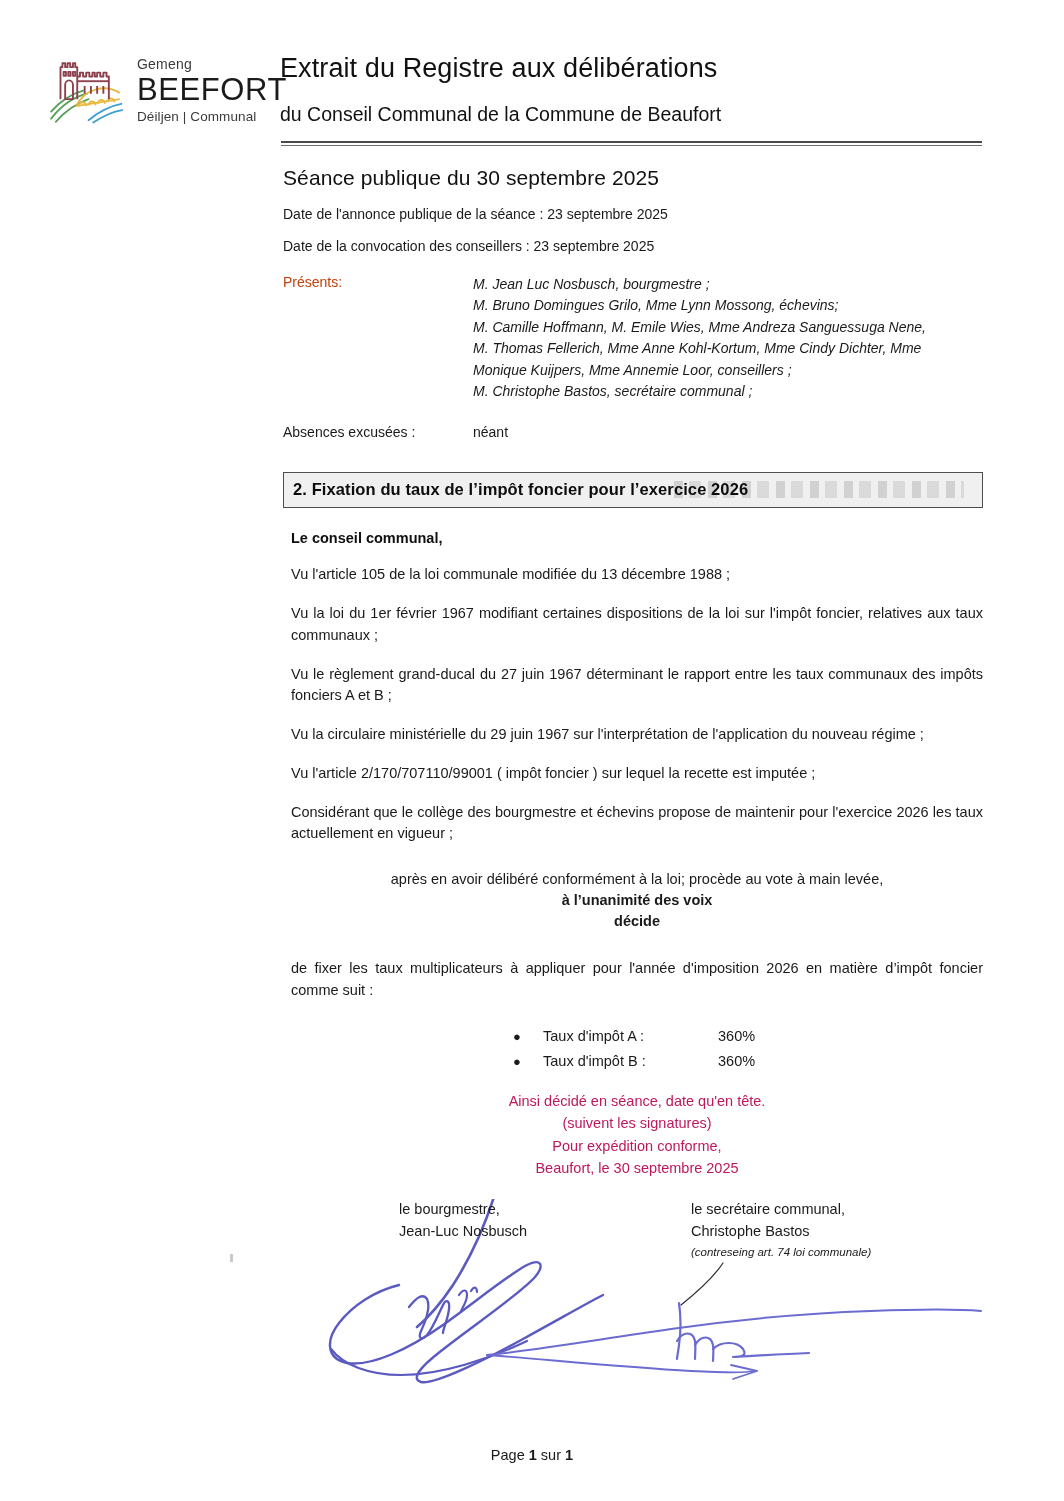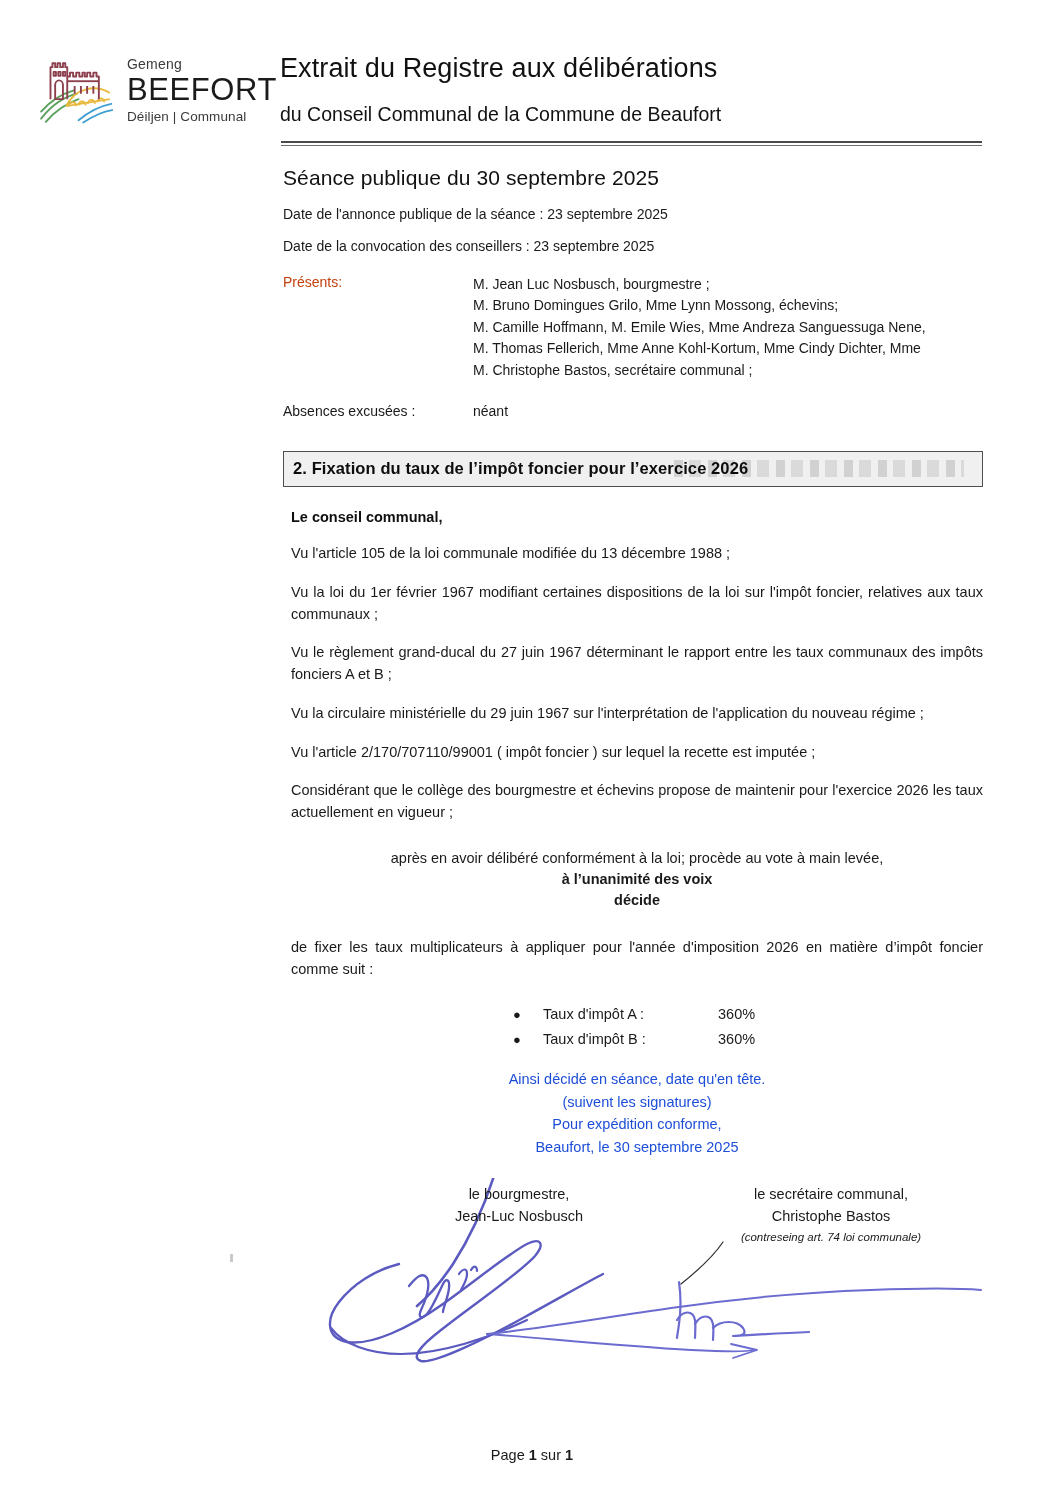--- a/index.html
+++ b/index.html
@@ -23,21 +23,21 @@
 
   
   .header {
     position: absolute;
     left: 0; top: 0;
     width: 1064px;
     height: 140px;
   }
   .logo-block {
     position: absolute;
-    left: 38px; top: 50px;
+    left: 48px; top: 50px;
     display: flex;
     align-items: center;
     gap: 11px;
   }
   .logo-mark { width: 78px; height: 78px; display: block; }
   .logo-words { line-height: 1; padding-top: 2px; }
   .logo-gemeng {
     font-size: 14px;
     color: #3b3b3b;
     letter-spacing: .2px;
@@ -104,21 +104,21 @@
     display: flex;
     align-items: flex-start;
     margin-top: 20px;
   }
   .presents-label {
     width: 190px;
     flex: 0 0 190px;
     font-size: 14px;
     color: #c2410c;
   }
-  .presents-list { flex: 1 1 auto; }
+  .presents-list { flex: 1 1 auto; font-style: italic; }
   .presents-list .pline {
     font-size: 14px;
     color: #1a1a1a;
     line-height: 1.53;
   }
   .absences-row {
     display: flex;
     align-items: flex-start;
     margin-top: 22px;
   }
@@ -214,34 +214,34 @@
   }
   .rates .rlabel { width: 175px; flex: 0 0 175px; }
   .rates .rvalue { flex: 0 0 auto; }
 
   .closing {
     margin-top: 16px;
     text-align: center;
   }
   .closing .cline {
     font-size: 14.5px;
-    color: #1d4ed8;
+    color: #be185d;
     line-height: 1.55;
   }
 
   
   .signatures {
     position: relative;
     margin-top: 20px;
     height: 190px;
   }
   .sig-col {
     position: absolute;
-    top: 6px;
-    text-align: center;
+    top: 0;
+    text-align: left;
     font-size: 14.5px;
     color: #1a1a1a;
     line-height: 1.5;
   }
   .sig-left  { left: 108px;  width: 240px; }
   .sig-right { left: 400px; width: 280px; }
   .countersign {
     font-size: 11.5px;
     font-style: italic;
     color: #1a1a1a;
@@ -336,20 +336,21 @@
     <div class="meta-line">Date de l'annonce publique de la séance : 23 septembre 2025</div>
     <div class="meta-line">Date de la convocation des conseillers : 23 septembre 2025</div>
 
     <div class="presents-row">
       <div class="presents-label">Présents:</div>
       <div class="presents-list">
         <div class="pline">M. Jean Luc Nosbusch, bourgmestre ;</div>
         <div class="pline">M. Bruno Domingues Grilo, Mme Lynn Mossong, échevins;</div>
         <div class="pline">M. Camille Hoffmann, M. Emile Wies, Mme Andreza Sanguessuga Nene,</div>
         <div class="pline">M. Thomas Fellerich, Mme Anne Kohl-Kortum, Mme Cindy Dichter, Mme</div>
+        <div class="pline">Monique Kuijpers, Mme Annemie Loor, conseillers ;</div>
         <div class="pline">M. Christophe Bastos, secrétaire communal ;</div>
       </div>
     </div>
 
     <div class="absences-row">
       <div class="absences-label">Absences excusées :</div>
       <div class="absences-value">néant</div>
     </div>
 
     <div class="section-box">

